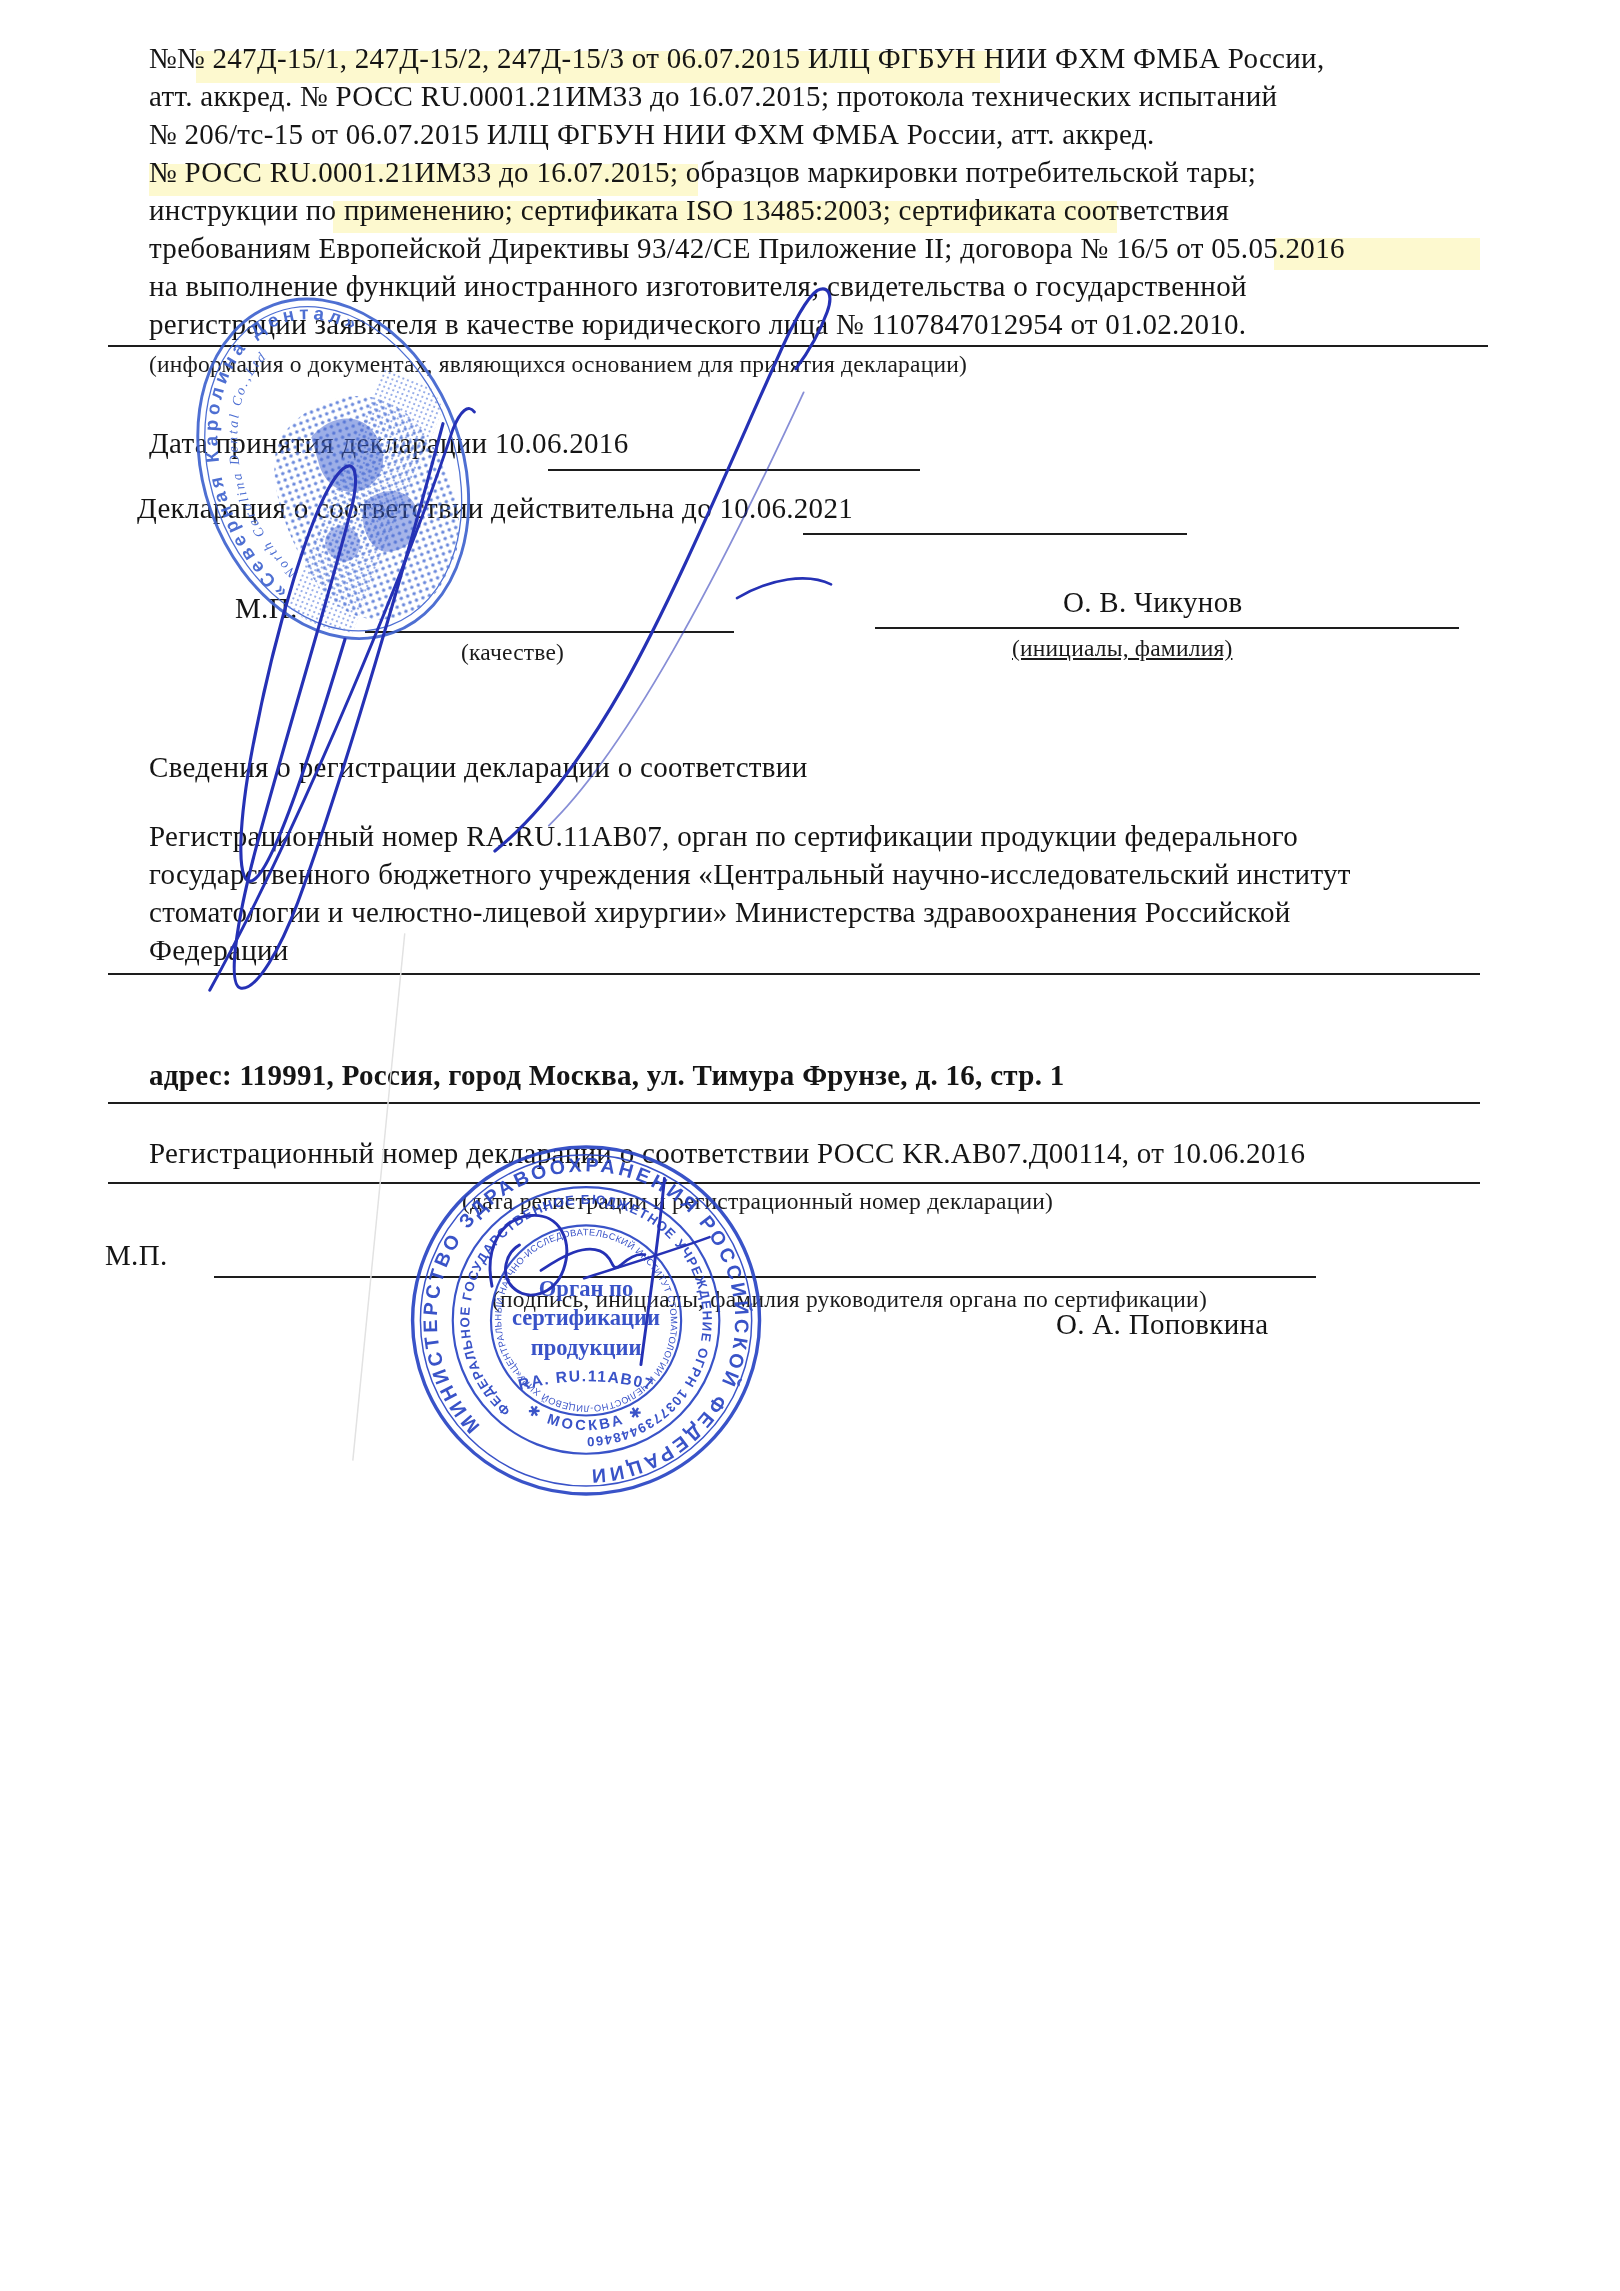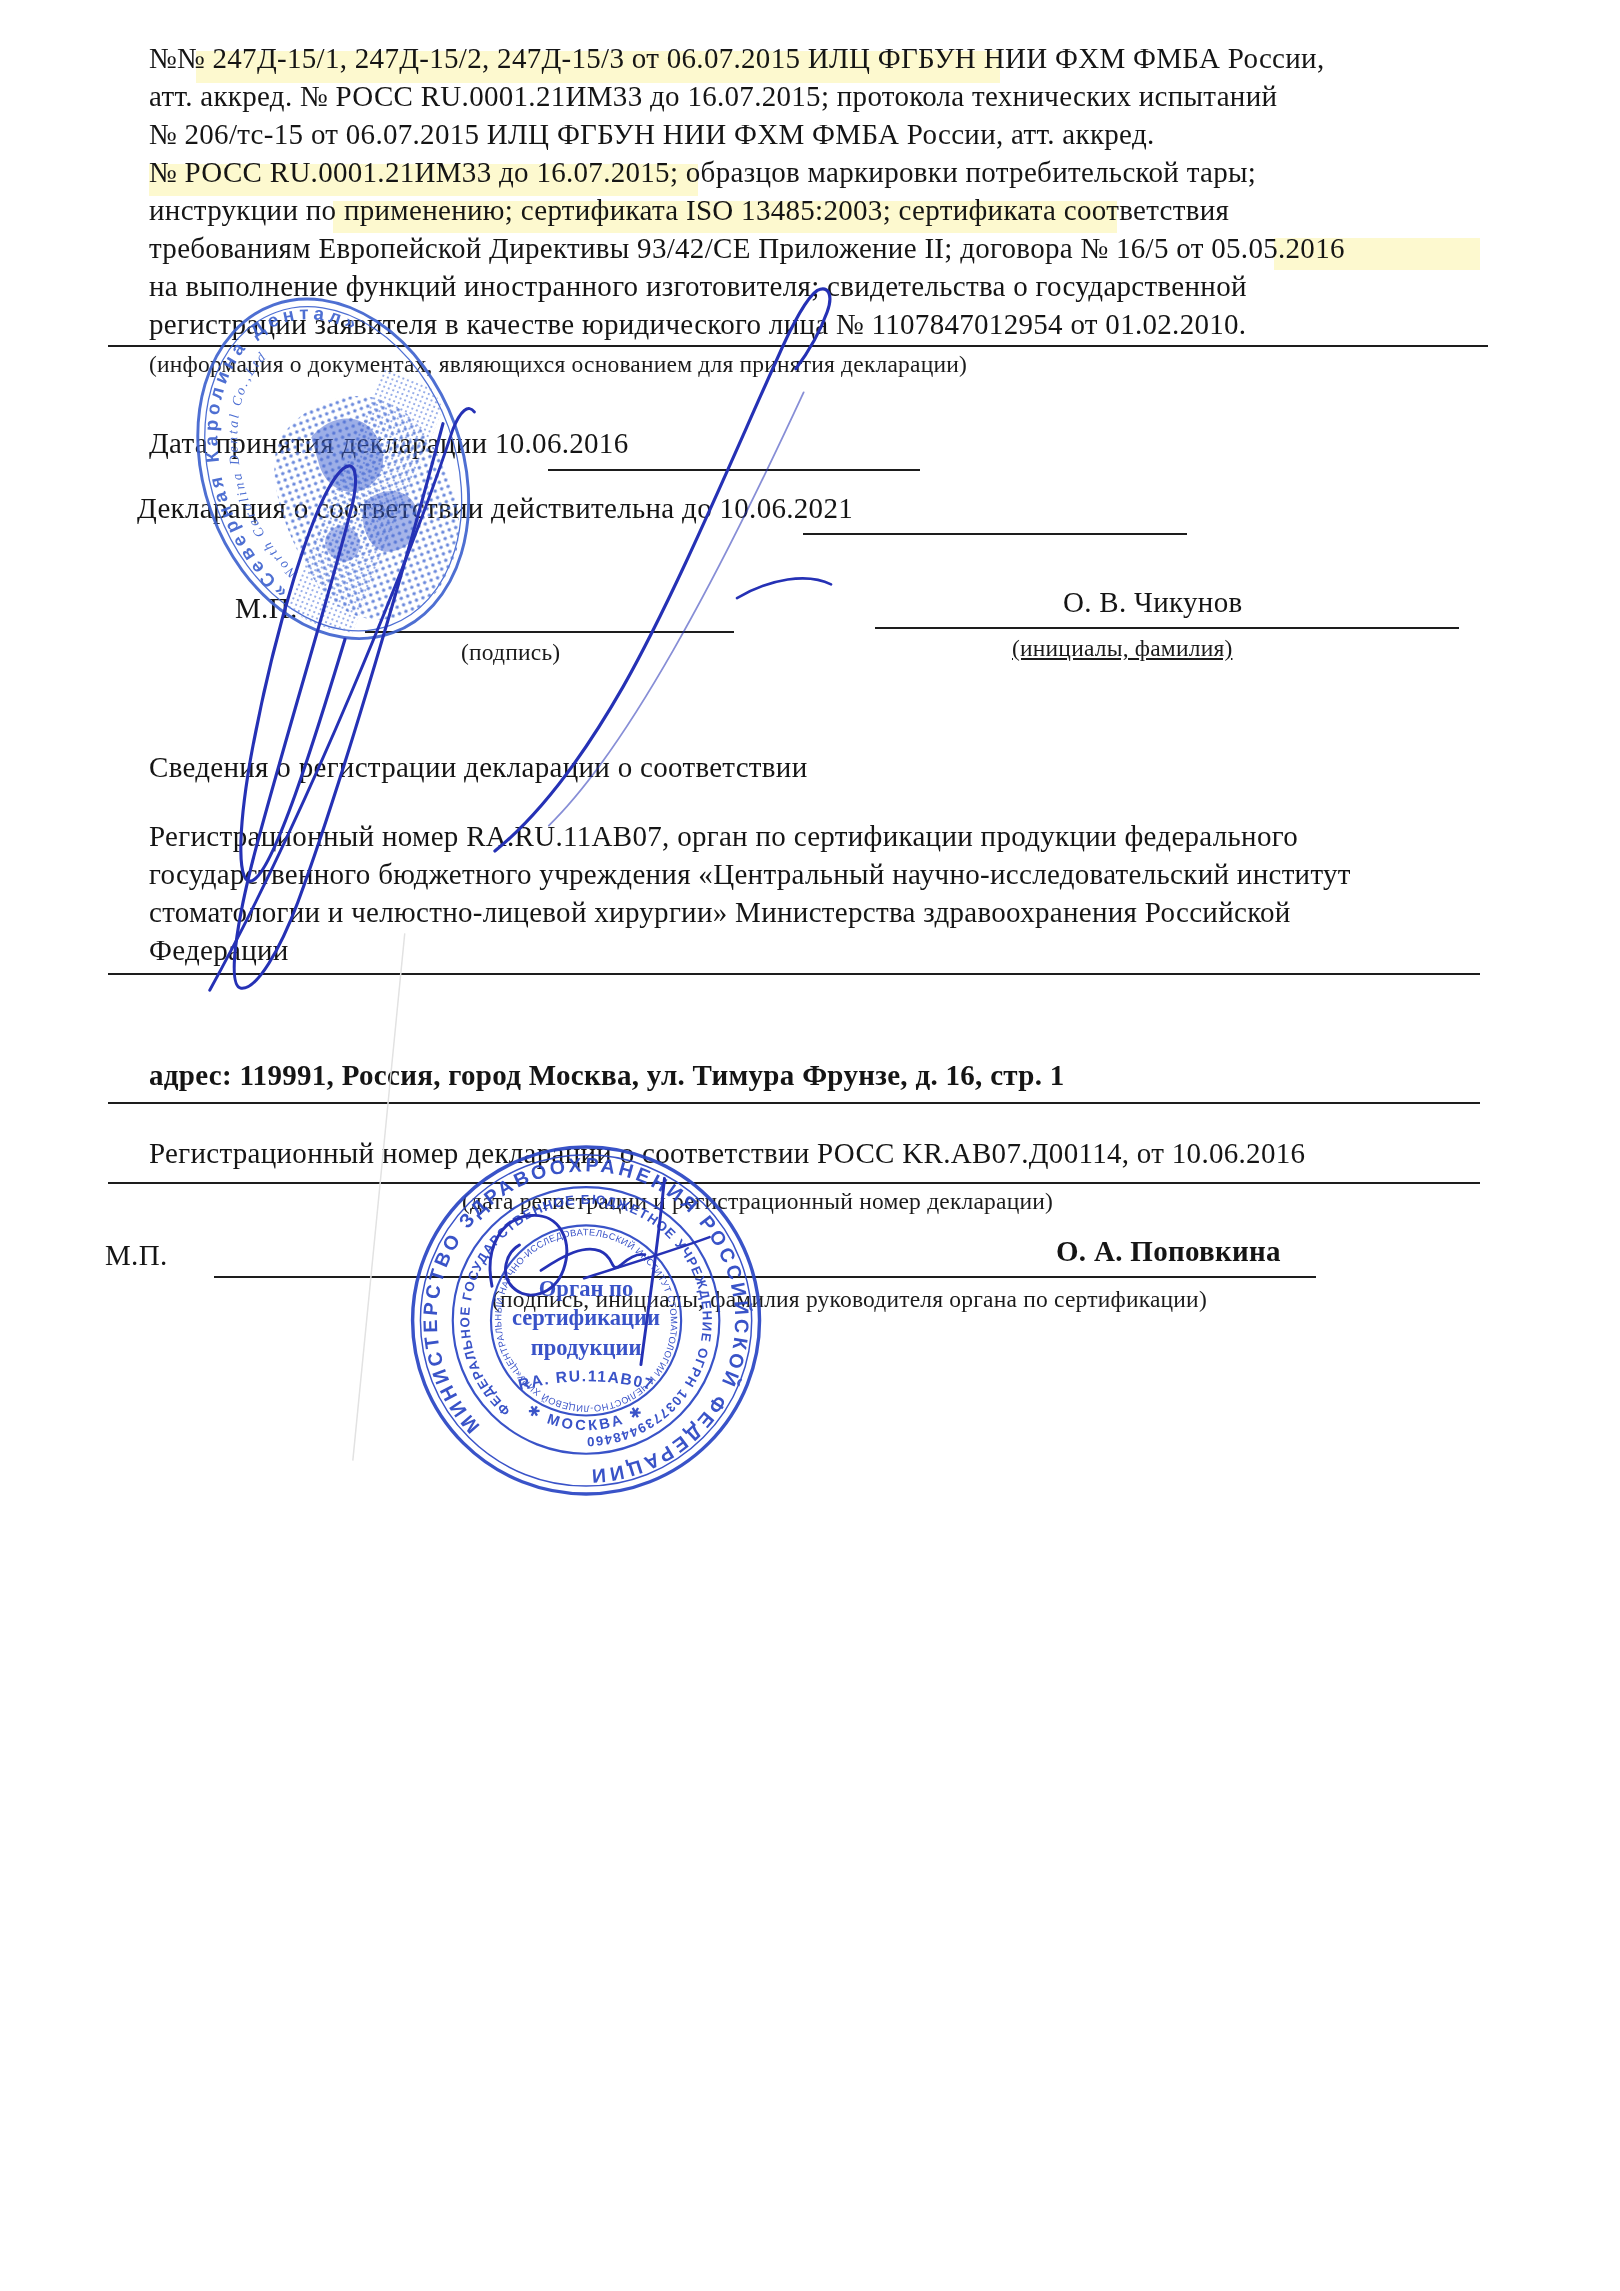--- a/index.html
+++ b/index.html
@@ -37,21 +37,21 @@
   <div class="cap" style="left:149px;top:351px;">(информация о документах, являющихся основанием для принятия декларации)</div>
 
   <div class="txt" style="left:149px;top:427px;">Дата принятия декларации 10.06.2016</div>
   <div class="rule" style="left:548px;top:469px;width:372px;"></div>
 
   <div class="txt" style="left:137px;top:492px;">Декларация о соответствии действительна до 10.06.2021</div>
   <div class="rule" style="left:803px;top:533px;width:384px;"></div>
 
   <div class="txt" style="left:235px;top:592px;">М.П.</div>
   <div class="rule" style="left:365px;top:631px;width:369px;"></div>
-  <div class="cap" style="left:461px;top:639px;">(подпись)</div>
+  <div class="cap" style="left:461px;top:639px;">(качестве)</div>
   <div class="txt" style="left:1063px;top:586px;">О. В. Чикунов</div>
   <div class="rule" style="left:875px;top:627px;width:584px;"></div>
   <div class="cap" style="left:1012px;top:635px;text-decoration:underline;">(инициалы, фамилия)</div>
 
   <div class="txt" style="left:149px;top:751px;">Сведения о регистрации декларации о соответствии</div>
 
   <div class="para" style="left:149px;top:817px;line-height:38px;">
     <div>Регистрационный номер RA.RU.11АВ07, орган по сертификации продукции федерального</div>
     <div>государственного бюджетного учреждения «Центральный научно-исследовательский институт</div>
     <div>стоматологии и челюстно-лицевой хирургии» Министерства здравоохранения Российской</div>
@@ -61,21 +61,21 @@
 
   <div class="txt" style="left:149px;top:1059px;font-weight:bold;">адрес: 119991, Россия, город Москва, ул. Тимура Фрунзе, д. 16, стр. 1</div>
   <div class="rule" style="left:108px;top:1102px;width:1372px;"></div>
 
   <div class="txt" style="left:149px;top:1137px;">Регистрационный номер декларации о соответствии РОСС KR.АВ07.Д00114, от 10.06.2016</div>
   <div class="rule" style="left:108px;top:1182px;width:1372px;"></div>
   <div class="cap" style="left:462px;top:1188px;">(дата регистрации и регистрационный номер декларации)</div>
 
   <div class="txt" style="left:105px;top:1239px;">М.П.</div>
   <div class="rule" style="left:214px;top:1276px;width:1102px;"></div>
-  <div class="txt" style="left:1056px;top:1235px;font-weight:bold;">О. А. Поповкина</div>
+  <div class="txt" style="left:1056px;top:1308px;">О. А. Поповкина</div>
   <div class="cap" style="left:492px;top:1286px;">(подпись, инициалы, фамилия руководителя органа по сертификации)</div>
 
   <svg class="overlay" width="1620" height="2292" viewBox="0 0 1653 2338">
     <defs>
       <pattern id="halftone" width="7" height="7" patternUnits="userSpaceOnUse">
         <circle cx="3" cy="3" r="1.8" fill="#4a6fd4"></circle>
       </pattern>
       <pattern id="halftone2" width="5" height="5" patternUnits="userSpaceOnUse">
         <circle cx="2" cy="2" r="1.1" fill="#5d7fdc"></circle>
       </pattern>

